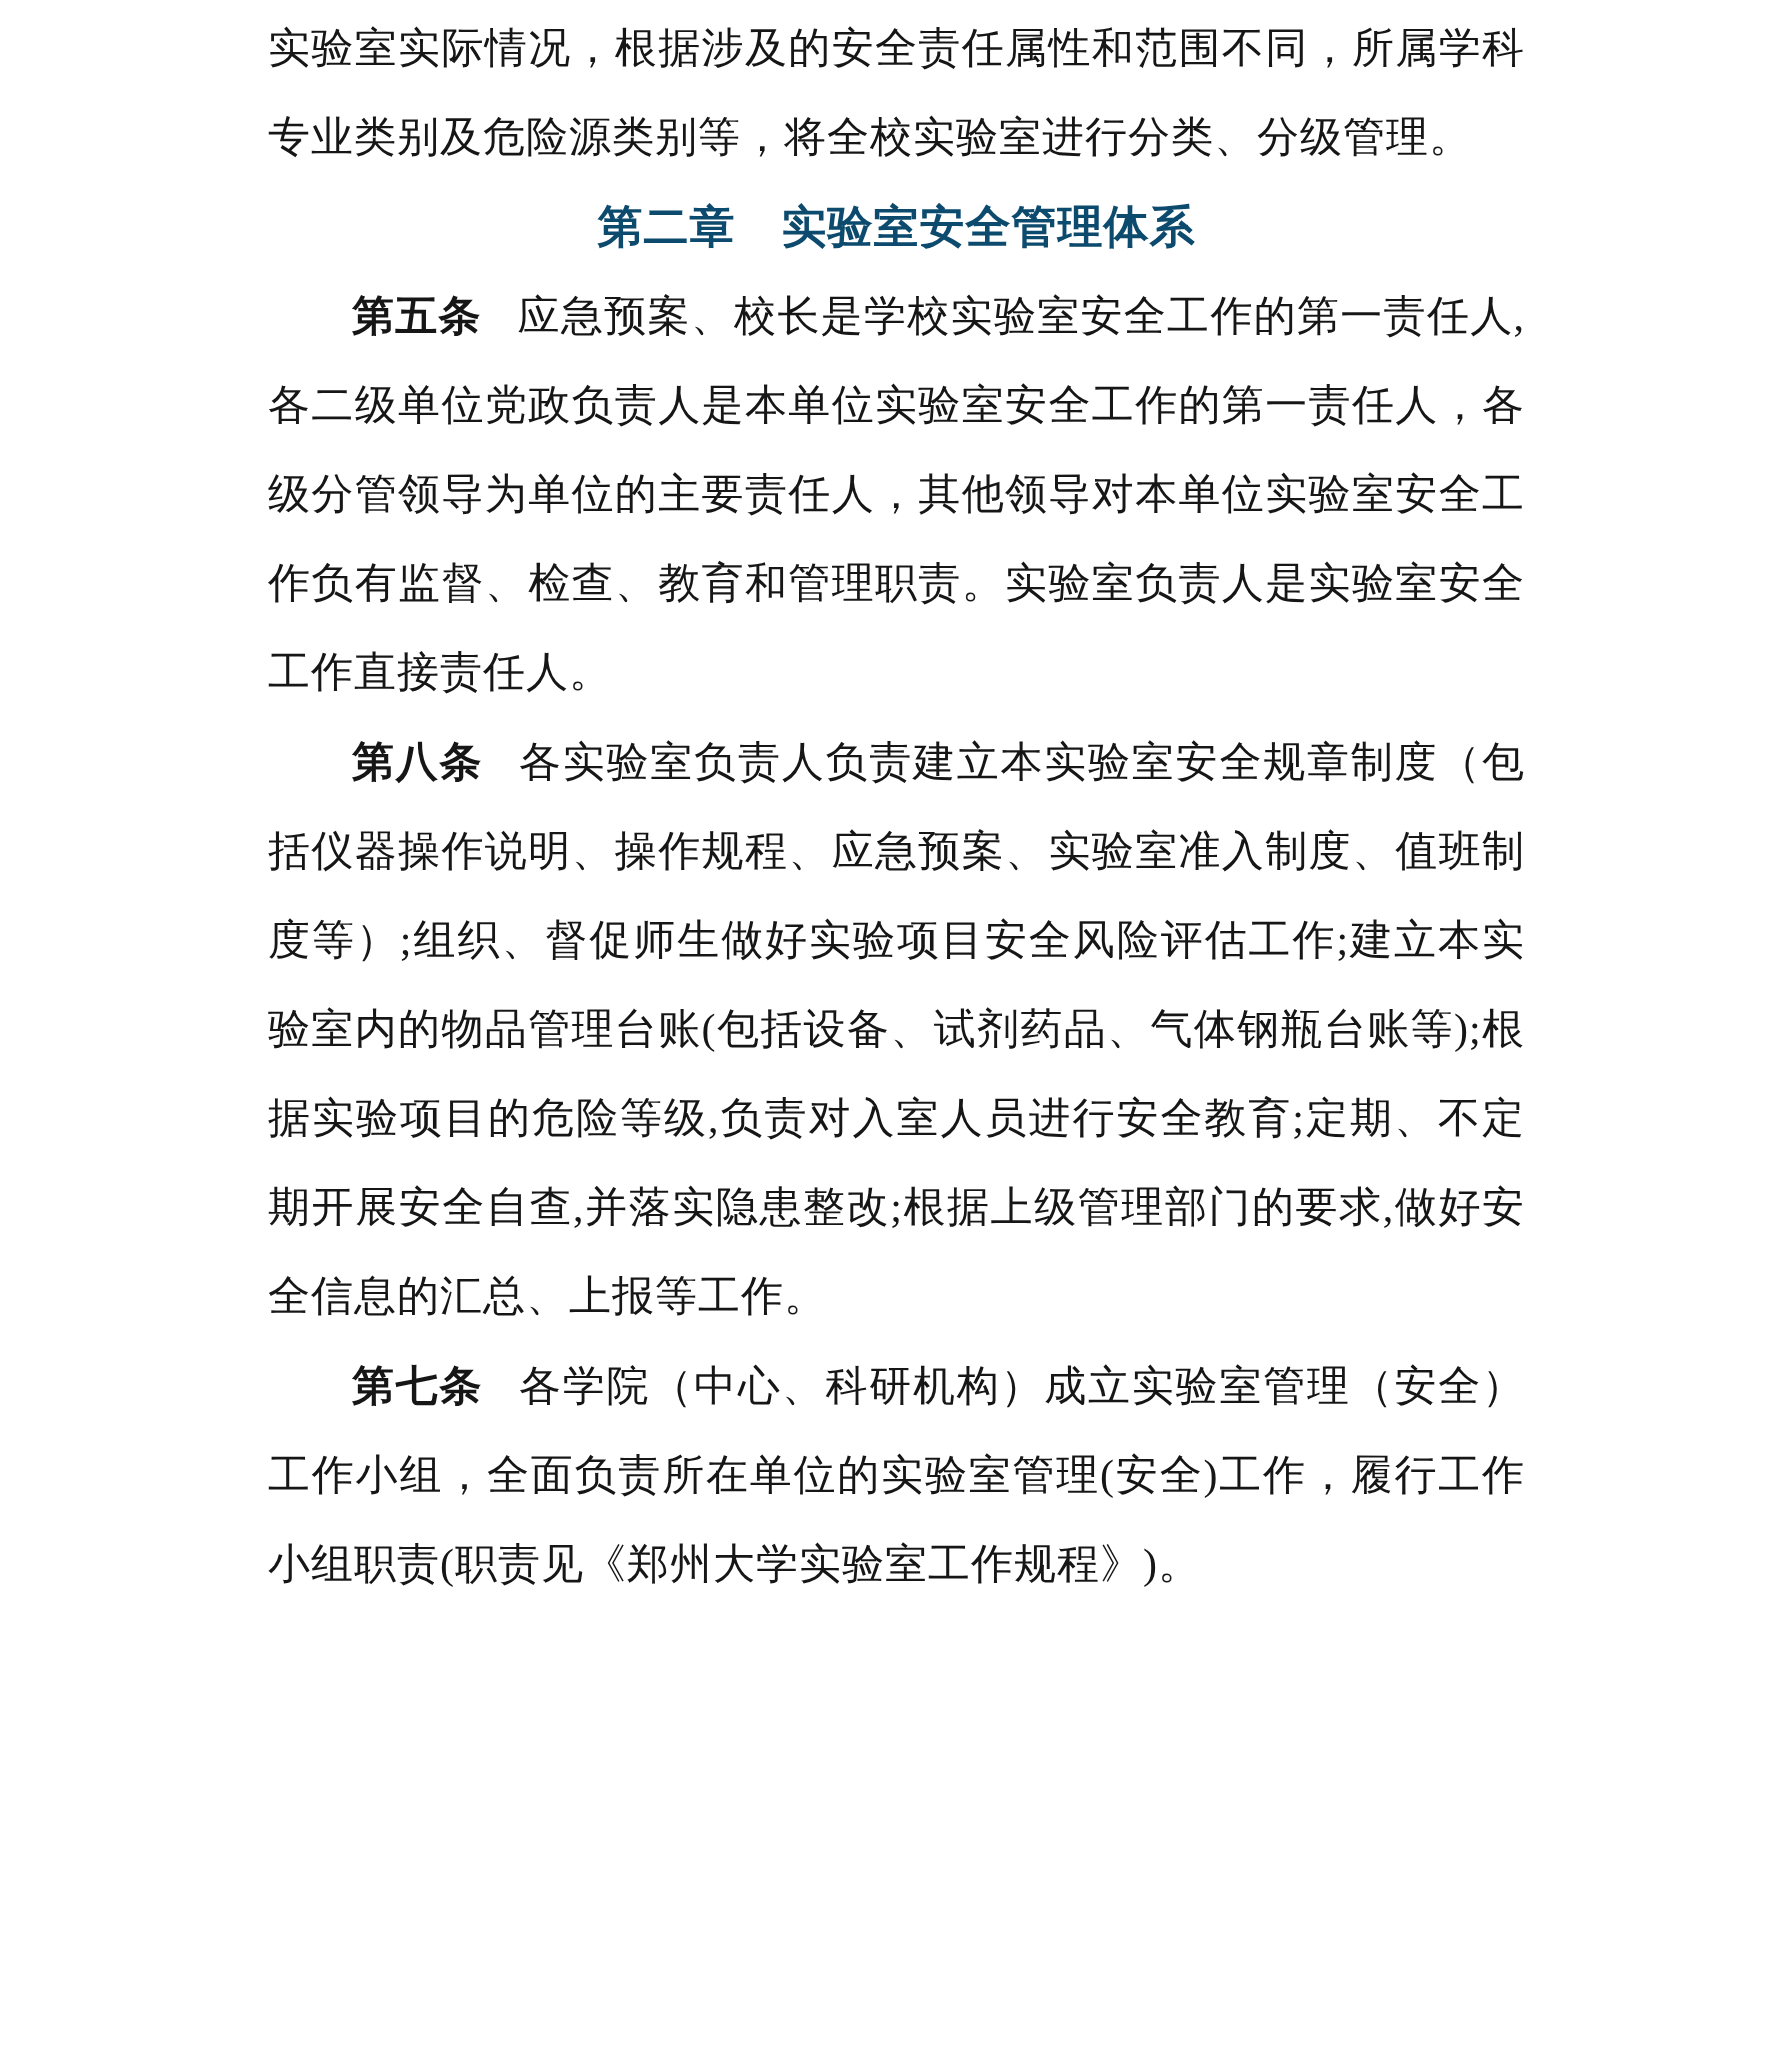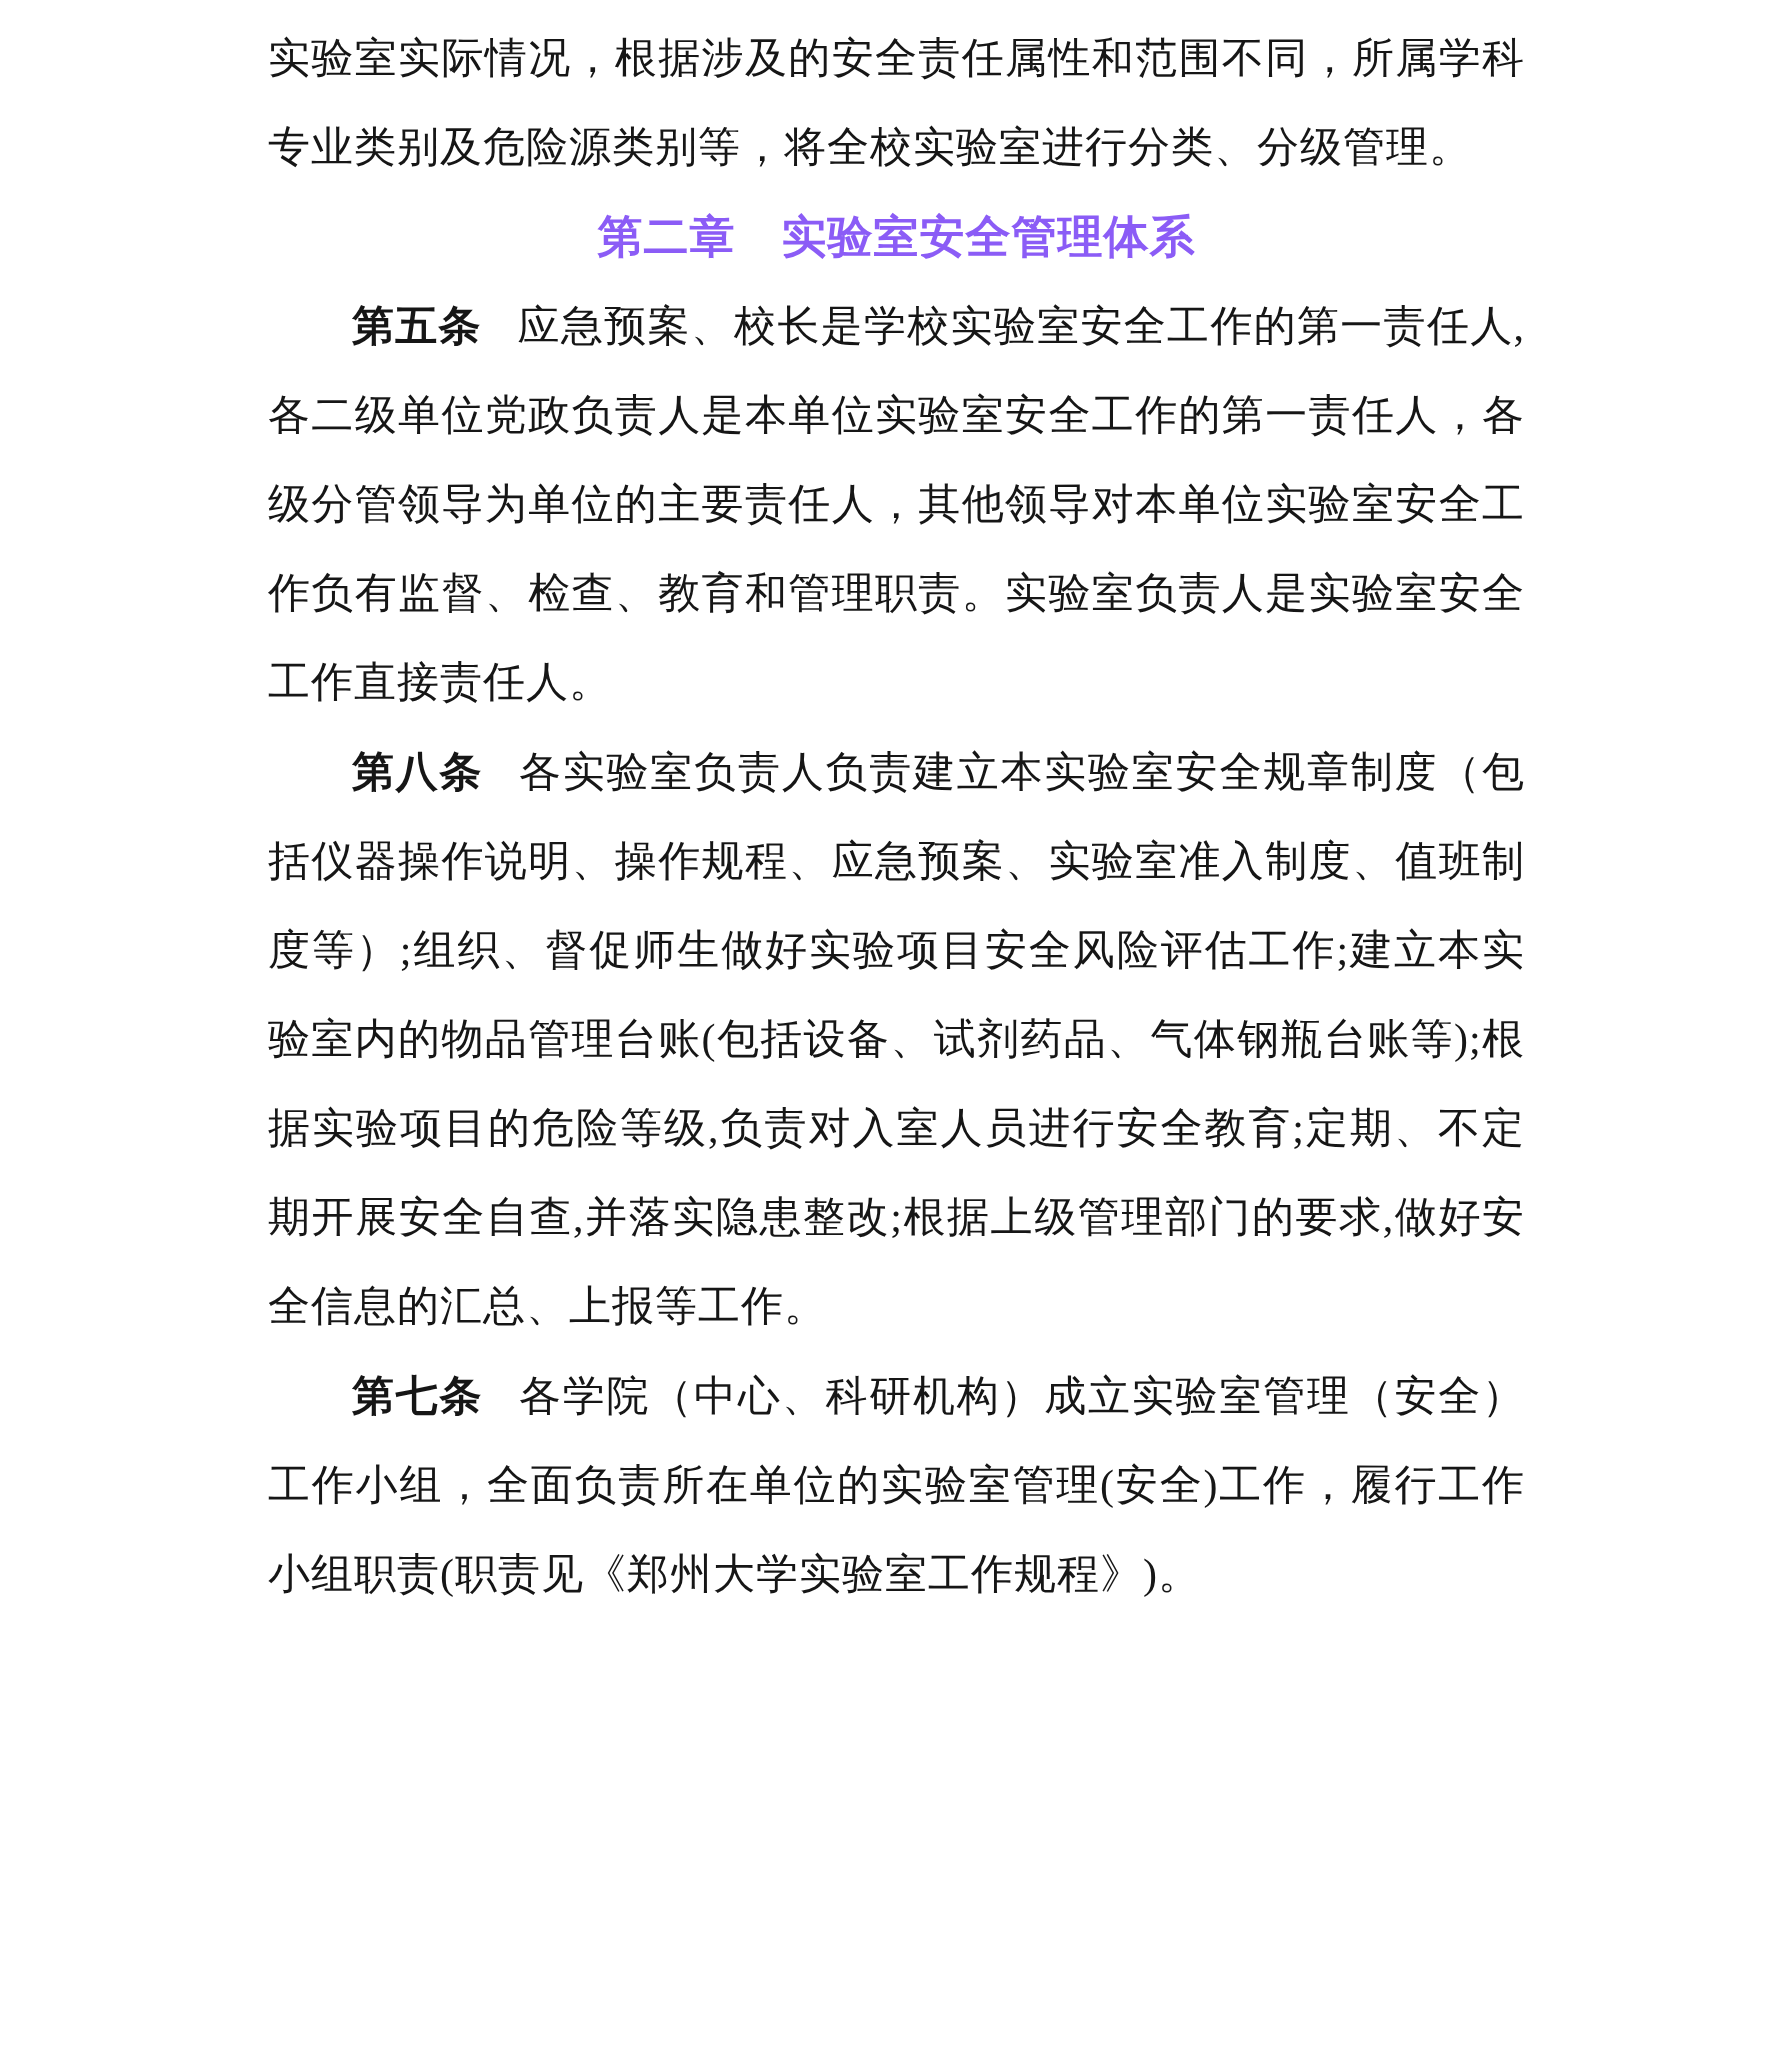--- a/index.html
+++ b/index.html
@@ -9,21 +9,21 @@
   }
   body {
     width: 1788px;
     height: 2050px;
     overflow: hidden;
   }
   .page {
     box-sizing: border-box;
     width: 1768px;
     height: 2050px;
-    padding: 14px 243px 0 268px;
+    padding: 4px 243px 0 268px;
     background: #ffffff;
     color: #161616;
     font-family: "Liberation Serif", "DejaVu Serif", serif;
     font-size: 42px;
     line-height: 89px;
     letter-spacing: 1px;
   }
   .para {
     margin: 0;
     text-align: justify;
@@ -38,21 +38,21 @@
     margin-right: 0.85em;
   }
   .chapter-heading {
     margin: 0;
     text-align: center;
     font-family: "Liberation Sans", "DejaVu Sans", sans-serif;
     font-weight: 700;
     font-size: 45px;
     line-height: 89px;
     letter-spacing: 1px;
-    color: #8b5cf6;
+    color: #0c4a6e;
   }
 </style>
 </head>
 <body>
 
 <div class="page">
 
   <p class="para">实验室实际情况，根据涉及的安全责任属性和范围不同，所属学科专业类别及危险源类别等，将全校实验室进行分类、分级管理。</p>
 
   <h2 class="chapter-heading">第二章　实验室安全管理体系</h2>

